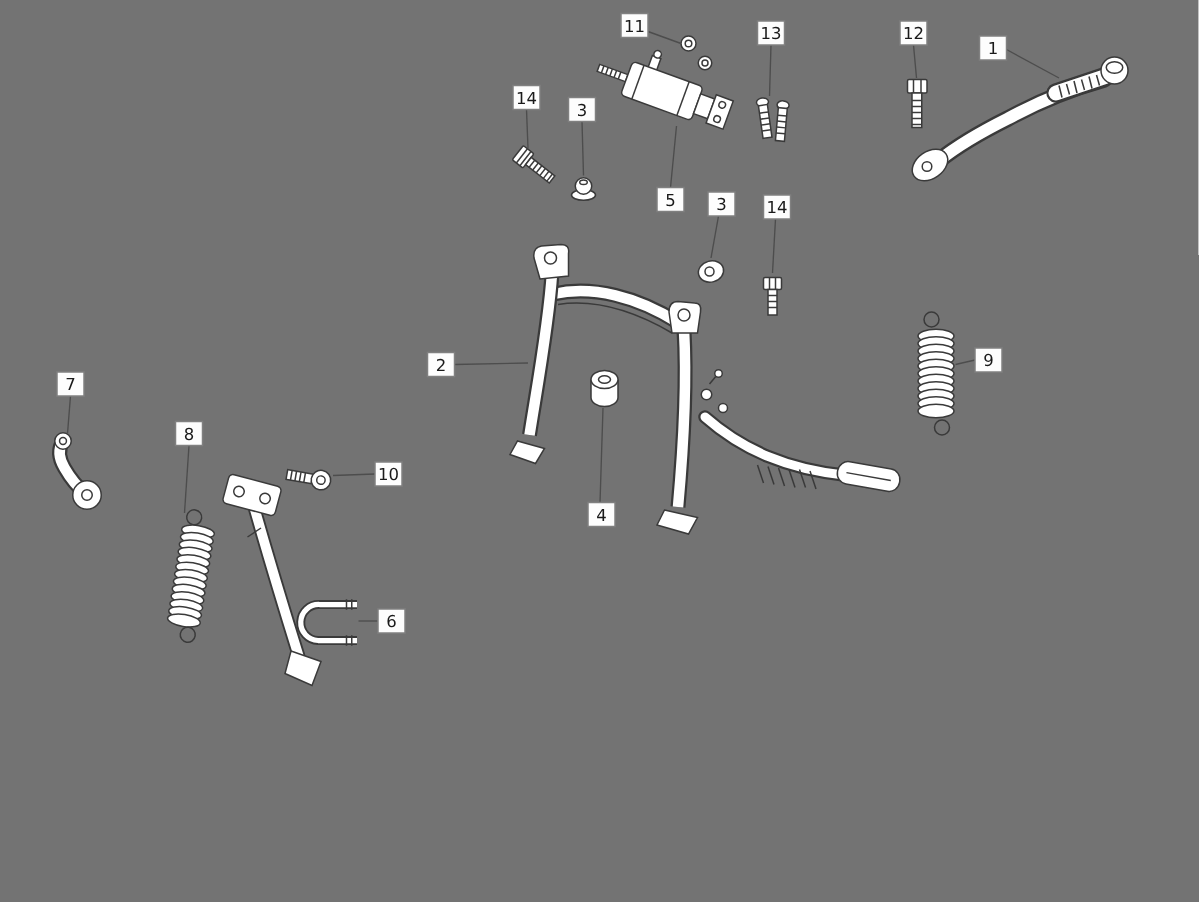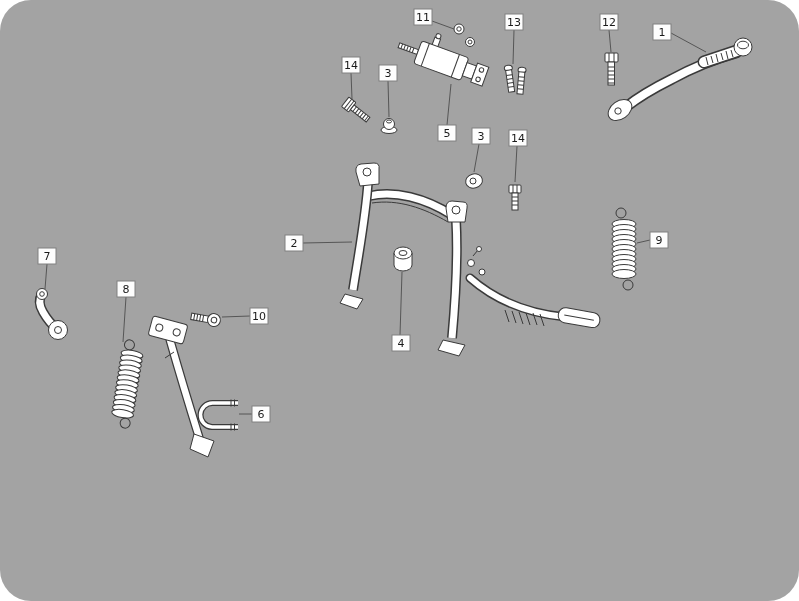--- a/index.html
+++ b/index.html
@@ -1,17 +1,17 @@
 <!DOCTYPE html>
 <html><head>
 <meta charset="utf-8">
 <style>
   html,body{margin:0;padding:0;background:#ffffff;}
-  .stage{position:relative;width:799px;height:601px;background:#a3a3a3;overflow:hidden;
-         font-family:"DejaVu Sans","Liberation Sans",sans-serif;border-radius:31px;}
+  .stage{position:relative;width:799px;height:601px;background:#737373;overflow:hidden;
+         font-family:"DejaVu Sans","Liberation Sans",sans-serif;}
   svg{display:block;}
   text{font-family:"DejaVu Sans","Liberation Sans",sans-serif;}
 </style>
 </head>
 <body>
 
 <div class="stage">
 <svg width="799" height="601" viewBox="0 0 799 601">
 
   <g stroke="#3a3a3a" fill="none" stroke-width="1">

